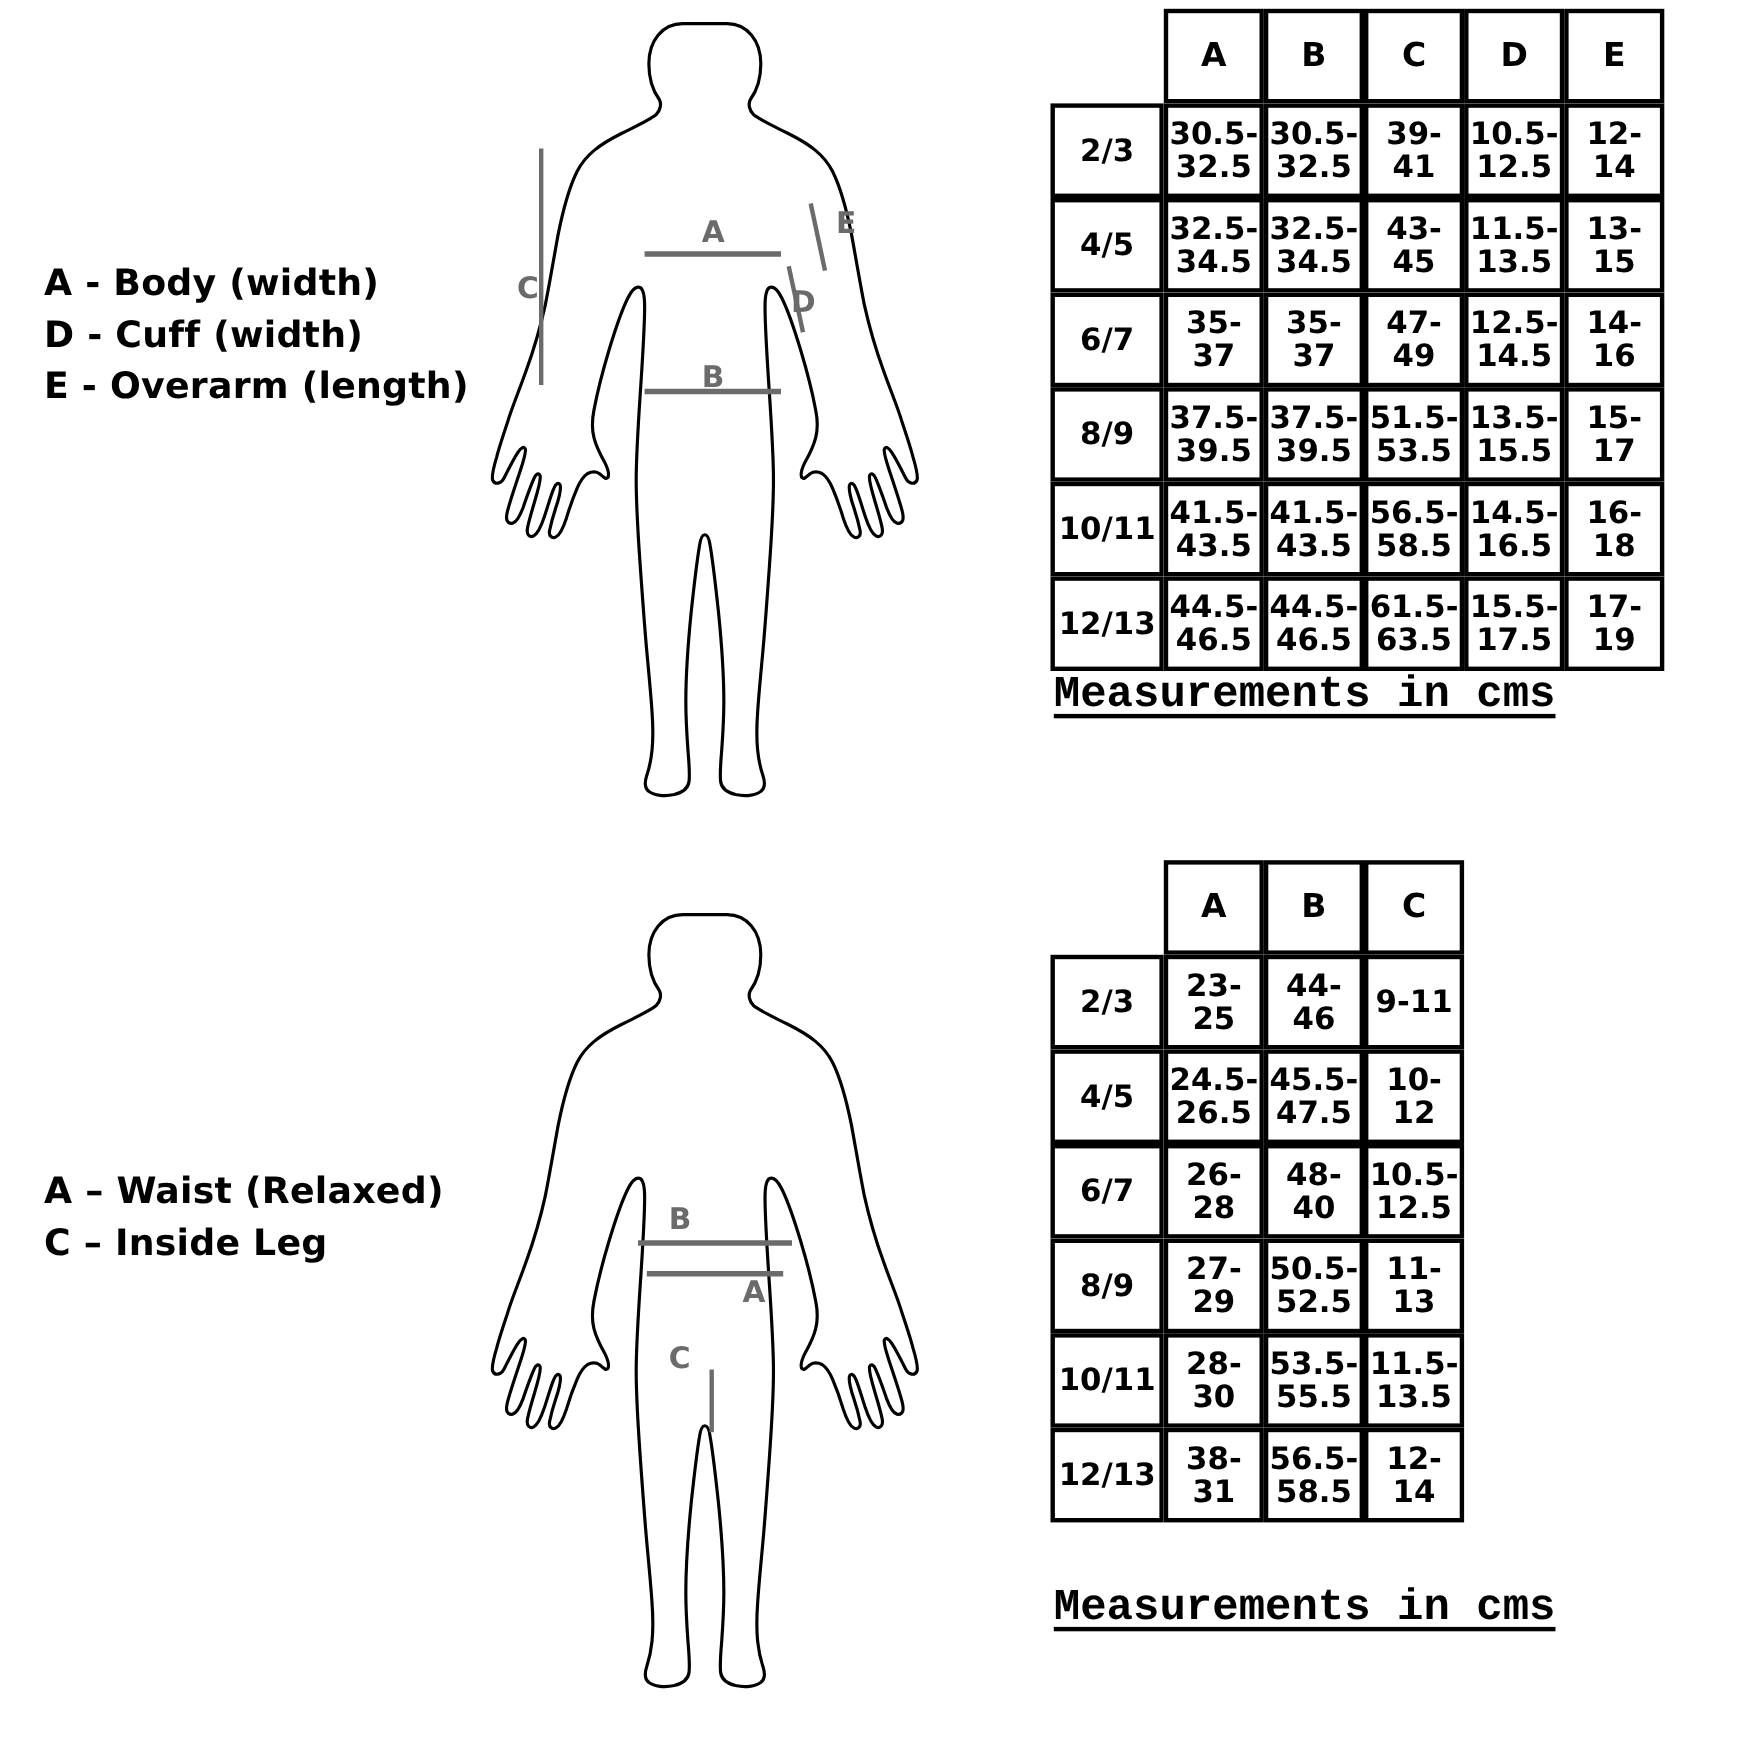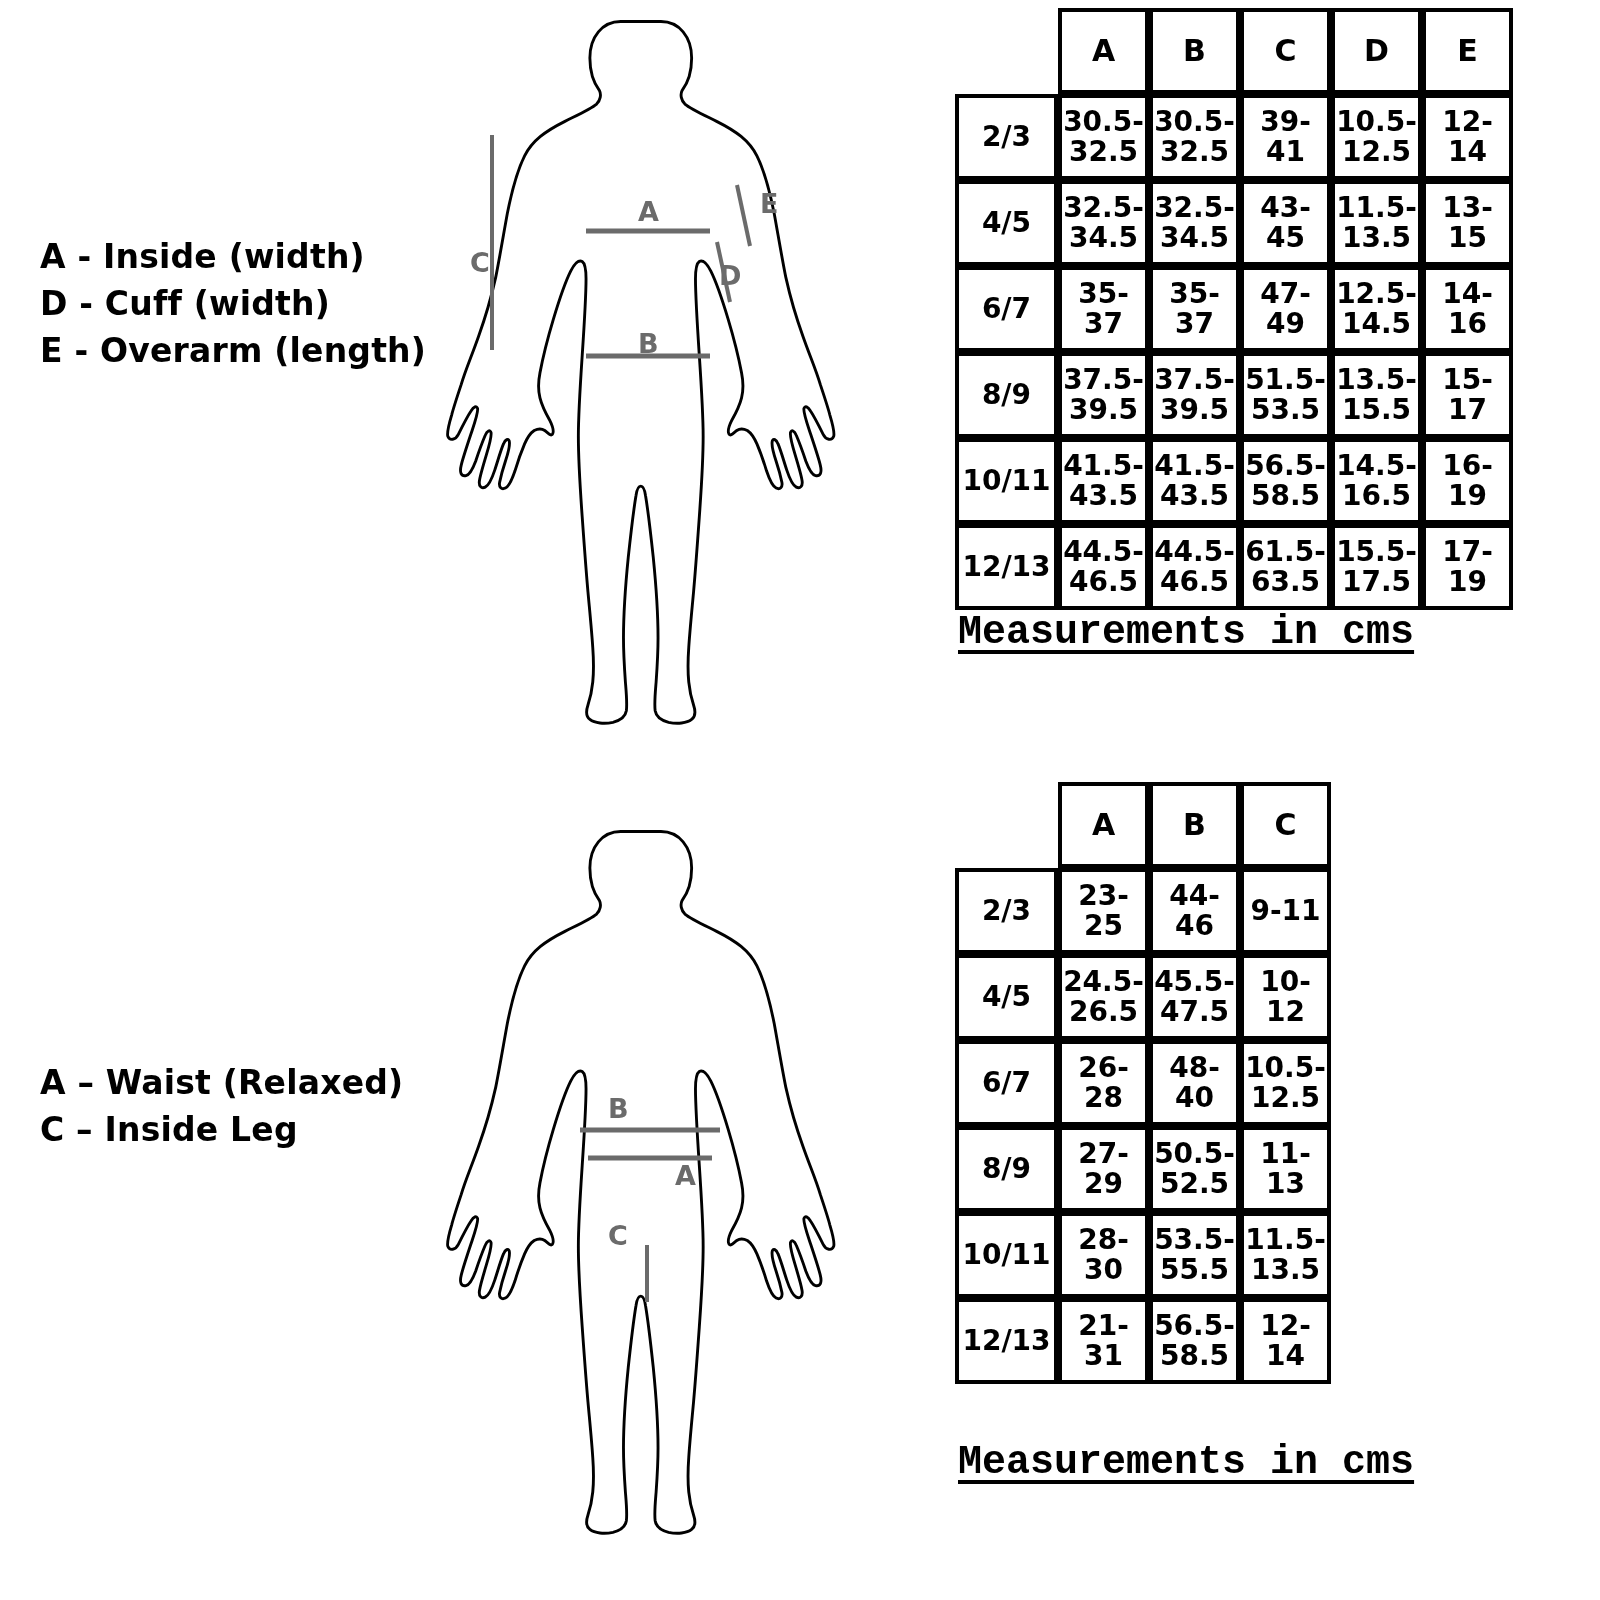--- a/index.html
+++ b/index.html
@@ -76,21 +76,21 @@
     font-family:Liberation Mono, monospace;
     white-space:nowrap;
   }
   #caption-top{left:958px;top:610px;}
   #caption-bottom{left:958px;top:1440px;}
 </style>
 </head>
 <body>
 
 <div class="legend panel" id="legend-top">
-  <div>A - Inside (width)</div>
+  <div>A - Body (width)</div>
   <div>D - Cuff (width)</div>
   <div>E - Overarm (length)</div>
 </div>
 
 <div class="figure-wrap" id="figure-top">
   <svg width="420" height="760" viewBox="0 0 420 760">
     <g fill="none" stroke="#000" stroke-width="3" stroke-linejoin="round" stroke-linecap="round">
 
       <path d="M210 12 C191 12 178 28 178 50 C178 64 182 76 188 84 C190 88 189 94 185 98
                C179 103 168 108 152 116 C132 126 118 136 110 152 C101 170 96 192 92 212
@@ -207,21 +207,21 @@
       <td>51.5-<br>53.5</td>
       <td>13.5-<br>15.5</td>
       <td>15-17</td>
     </tr>
     <tr>
       <td class="sizecol">10/11</td>
       <td>41.5-<br>43.5</td>
       <td>41.5-<br>43.5</td>
       <td>56.5-<br>58.5</td>
       <td>14.5-<br>16.5</td>
-      <td>16-19</td>
+      <td>16-18</td>
     </tr>
     <tr>
       <td class="sizecol">12/13</td>
       <td>44.5-<br>46.5</td>
       <td>44.5-<br>46.5</td>
       <td>61.5-<br>63.5</td>
       <td>15.5-<br>17.5</td>
       <td>17-19</td>
     </tr>
   </tbody>
@@ -337,20 +337,20 @@
       <td>11-13</td>
     </tr>
     <tr>
       <td class="sizecol">10/11</td>
       <td>28-30</td>
       <td>53.5-<br>55.5</td>
       <td>11.5-<br>13.5</td>
     </tr>
     <tr>
       <td class="sizecol">12/13</td>
-      <td>21-31</td>
+      <td>38-31</td>
       <td>56.5-<br>58.5</td>
       <td>12-14</td>
     </tr>
   </tbody>
 </table>
 
 <div class="caption" id="caption-bottom">Measurements in cms</div>
 
 </body></html>

